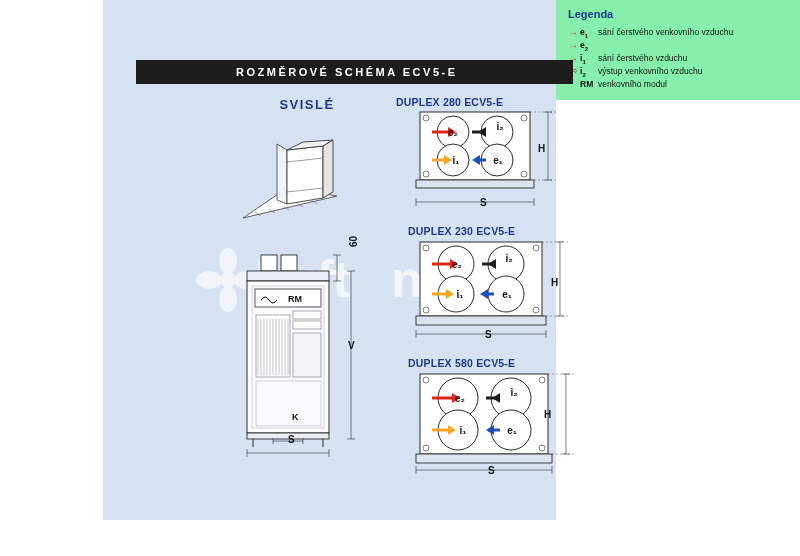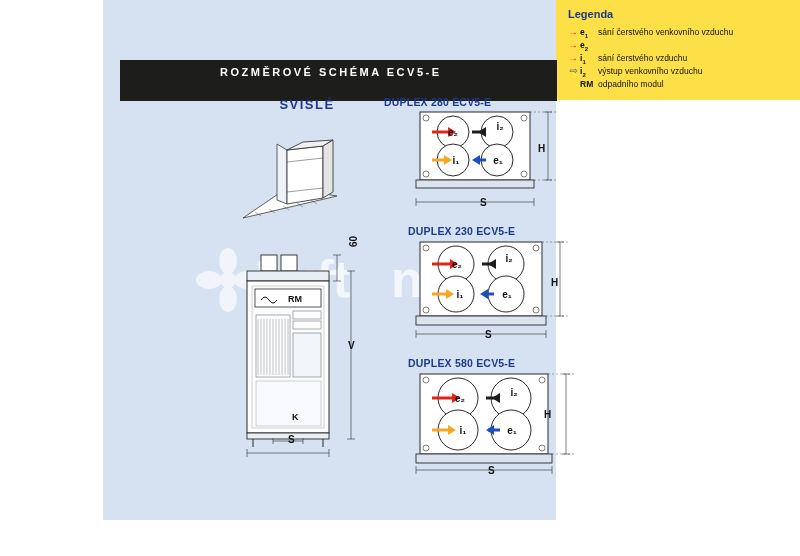--- a/index.html
+++ b/index.html
@@ -6,21 +6,21 @@
   body{
     width:800px;height:556px;background:#ffffff;
     font-family:"Liberation Sans", sans-serif;
     position:relative;overflow:hidden;
   }
   .page{position:absolute;inset:0;}
 
   
   .legend-panel{
     position:absolute;left:556px;top:0;width:244px;height:100px;
-    background:#fde047;border-bottom:1px solid #ffffff;
+    background:#86efac;border-bottom:1px solid #ffffff;
   }
   .legend-title{
     position:absolute;left:12px;top:8px;
     font-size:11px;font-weight:bold;color:#1b3a8c;
   }
   .legend-rows{position:absolute;left:6px;top:26px;width:236px;}
   .legend-row{
     display:flex;align-items:flex-start;height:13px;font-size:8.5px;color:#111;
   }
   .lg-arrow{width:16px;text-align:right;padding-right:2px;font-size:10px;line-height:12px;}
@@ -48,21 +48,21 @@
   }
   .wm-cz{
     position:absolute;left:278px;top:32px;font-size:22px;color:#ffffff;opacity:.72;
   }
   .wm-flower{
     position:absolute;left:20px;top:2px;width:66px;height:66px;opacity:.72;
   }
 
   
   .title-bar{
-    position:absolute;left:120px;top:60px;width:437px;height:41px;
+    position:absolute;left:136px;top:60px;width:437px;height:24px;
     background:#1d1d1b;
   }
   .title-bar span{
     display:block;color:#ffffff;font-size:11px;font-weight:bold;
     letter-spacing:2.5px;padding:6px 0 0 100px;
   }
 
   
   .svisle{
     position:absolute;left:232px;top:96px;width:150px;text-align:center;
@@ -137,21 +137,21 @@
           <span>i</span><sub>2</sub>
         </div>
         <div class="lg-text">výstup venkovního vzduchu</div>
       </div>
 
       <div class="legend-row">
         <div class="lg-arrow ar-out"></div>
         <div class="lg-sym">
           <span>RM</span>
         </div>
-        <div class="lg-text">odpadního modul</div>
+        <div class="lg-text">venkovního modul</div>
       </div>
 
     </div>
   </div>
 
   <div class="title-bar">
     <span>ROZMĚROVÉ SCHÉMA ECV5-E</span>
   </div>
 
   <div class="svisle">
@@ -241,21 +241,21 @@
       <line x1="48" y1="196" x2="78" y2="196"></line>
       <line x1="48" y1="193" x2="48" y2="199"></line>
       <line x1="78" y1="193" x2="78" y2="199"></line>
     </g>
   </svg>
   <div class="dimlabel" style="left:348px;top:247px;transform:rotate(-90deg);transform-origin:left top;">60</div>
   <div class="dimlabel" style="left:348px;top:340px;">V</div>
   <div class="dimlabel" style="left:288px;top:434px;">S</div>
   <div class="dimlabel" style="left:292px;top:412px;font-size:9px;">K</div>
 
-  <div class="model-title" style="left:384px;top:96px;">DUPLEX 280 ECV5-E</div>
+  <div class="model-title" style="left:396px;top:96px;">DUPLEX 280 ECV5-E</div>
 
   <svg class="unit-svg" style="left:408px;top:108px;" width="170" height="90" viewBox="0 0 170 90">
 
     <rect x="12" y="4" width="110" height="68" fill="#ffffff" stroke="#2b2b2b" stroke-width="1"></rect>
 
     <rect x="8" y="72" width="118" height="8" fill="#dbe3ee" stroke="#2b2b2b" stroke-width="0.9"></rect>
 
     <circle cx="18" cy="10" r="3" fill="#fff" stroke="#2b2b2b" stroke-width="0.6"></circle>
     <circle cx="116" cy="10" r="3" fill="#fff" stroke="#2b2b2b" stroke-width="0.6"></circle>
     <circle cx="18" cy="66" r="3" fill="#fff" stroke="#2b2b2b" stroke-width="0.6"></circle>

